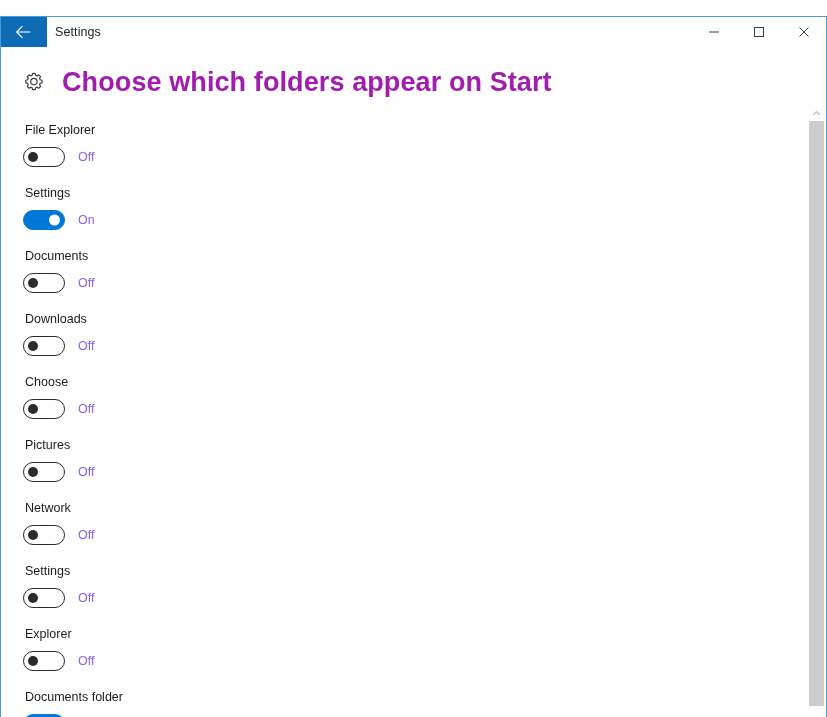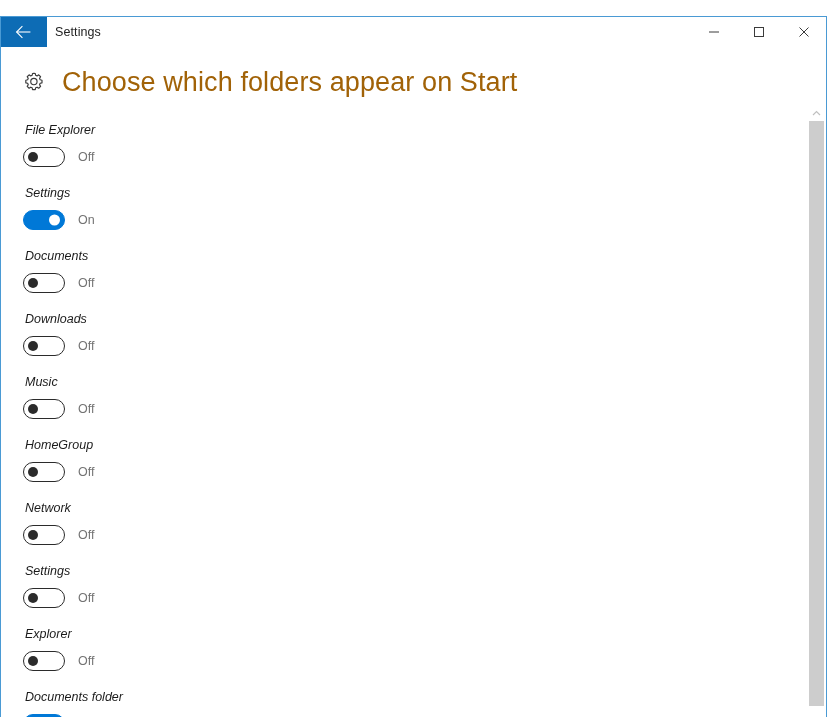--- a/index.html
+++ b/index.html
@@ -89,22 +89,22 @@
     height: 26px;
     margin-left: 20px;
     display: flex;
     align-items: center;
     justify-content: center;
     flex: 0 0 auto;
   }
   .page-title {
     margin-left: 15px;
     font-size: 27px;
-    font-weight: 400;
-    color: #a16207;
+    font-weight: 700;
+    color: #a21caf;
     letter-spacing: .1px;
     white-space: nowrap;
   }
 
   
   .content {
     position: absolute;
     left: 0;
     top: 86px;
     width: 804px;
@@ -122,21 +122,20 @@
     height: 63px;
   }
   .setting-label {
     position: absolute;
     left: 24px;
     top: 20px;
     font-size: 12.5px;
     color: #1b1b1b;
     line-height: 14px;
     white-space: nowrap;
-    font-style: italic;
   }
   .toggle-line {
     position: absolute;
     left: 22px;
     top: 44px;
     display: flex;
     align-items: center;
   }
   .toggle {
     position: relative;
@@ -171,21 +170,21 @@
     top: 50%;
     transform: translateY(-50%);
     width: 11px;
     height: 11px;
     border-radius: 50%;
     background: #ffffff;
   }
   .toggle-state {
     margin-left: 13px;
     font-size: 12.5px;
-    color: #737373;
+    color: #8b5cf6;
     white-space: nowrap;
   }
 
   
   .scrollbar {
     position: absolute;
     right: 1px;
     top: 86px;
     width: 17px;
     height: 630px;
@@ -305,30 +304,30 @@
         <div class="setting-row">
           <div class="setting-label">Downloads</div>
           <div class="toggle-line">
             <div class="toggle off">
               <div class="knob"></div>
             </div>
             <div class="toggle-state">Off</div>
           </div>
         </div>
         <div class="setting-row">
-          <div class="setting-label">Music</div>
-          <div class="toggle-line">
-            <div class="toggle off">
-              <div class="knob"></div>
-            </div>
-            <div class="toggle-state">Off</div>
-          </div>
-        </div>
-        <div class="setting-row">
-          <div class="setting-label">HomeGroup</div>
+          <div class="setting-label">Choose</div>
+          <div class="toggle-line">
+            <div class="toggle off">
+              <div class="knob"></div>
+            </div>
+            <div class="toggle-state">Off</div>
+          </div>
+        </div>
+        <div class="setting-row">
+          <div class="setting-label">Pictures</div>
           <div class="toggle-line">
             <div class="toggle off">
               <div class="knob"></div>
             </div>
             <div class="toggle-state">Off</div>
           </div>
         </div>
         <div class="setting-row">
           <div class="setting-label">Network</div>
           <div class="toggle-line">

